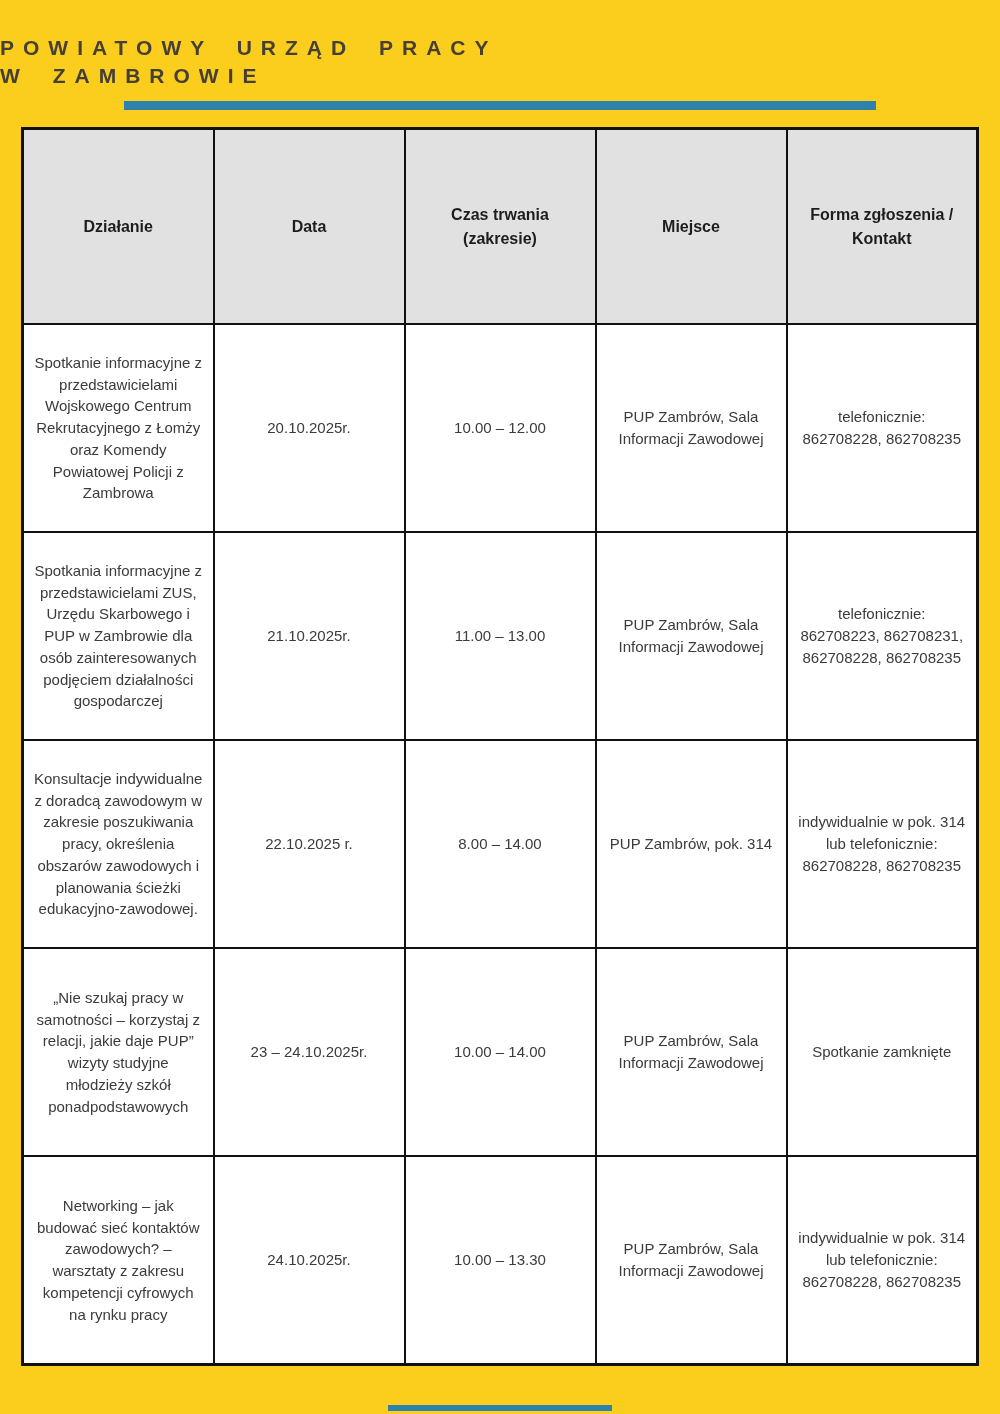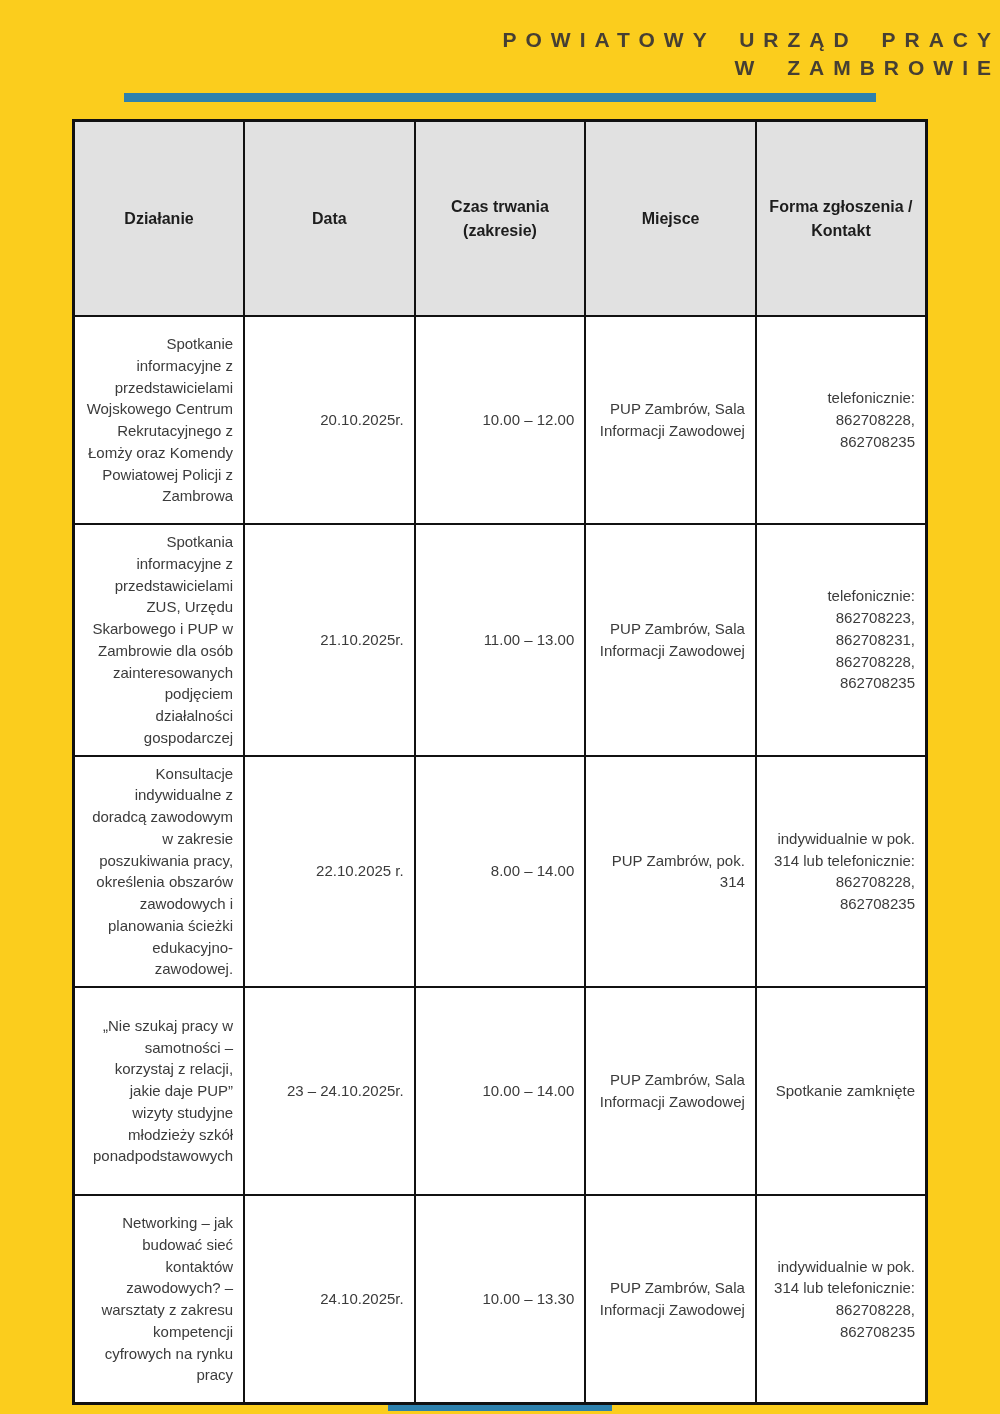--- a/index.html
+++ b/index.html
@@ -5,22 +5,22 @@
   html, body { margin: 0; padding: 0; }
   body {
     width: 1000px;
     height: 1414px;
     background: var(--bg-yellow, #FBCD1D);
     font-family: "Liberation Sans", sans-serif;
     position: relative;
     overflow: hidden;
   }
   .flyer-header {
-    padding-top: 26px;
-    text-align: right;
+    padding-top: 34px;
+    text-align: left;
     color: var(--header-text, #463F33);
     font-weight: bold;
   }
   .h-org {
     font-size: 21px;
     letter-spacing: 9px;
     word-spacing: 9px;
     line-height: 28px;
   }
   .h-sub {
@@ -29,21 +29,21 @@
     word-spacing: 6px;
     line-height: 26px;
   }
   .divider {
     width: 752px;
     height: 9px;
     background: var(--accent-blue, #2E81AD);
     margin: 11px auto 0 auto;
   }
   .table-wrap {
-    width: 856px;
+    width: 958px;
     margin: 17px auto 0 auto;
   }
   table.events {
     width: 100%;
     border-collapse: collapse;
     table-layout: fixed;
     background: #ffffff;
     border: 3px solid var(--table-border, #111111);
   }
   table.events th, table.events td {
@@ -59,21 +59,21 @@
     text-align: center;
     white-space: pre-line;
     line-height: 1.5;
     padding: 0 10px;
   }
   table.events td {
     height: 194px;
     font-size: 15px;
     color: var(--cell-text, #3B3B3B);
     line-height: 1.45;
-    text-align: right;
+    text-align: center;
     padding: 6px 10px;
     overflow: hidden;
   }
   .bottom-bar {
     position: absolute;
     left: 50%;
     transform: translateX(-50%);
     bottom: 3px;
     width: 224px;
     height: 6px;

